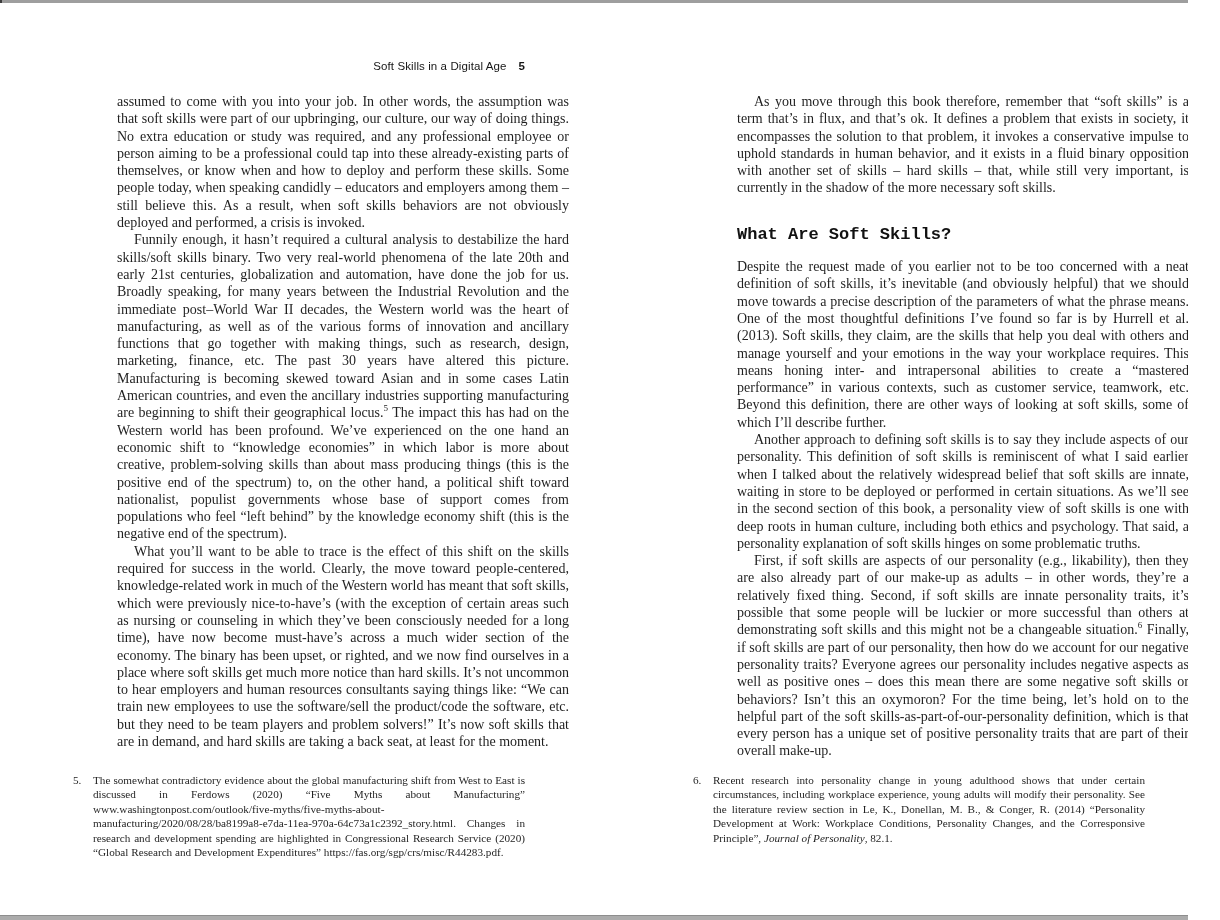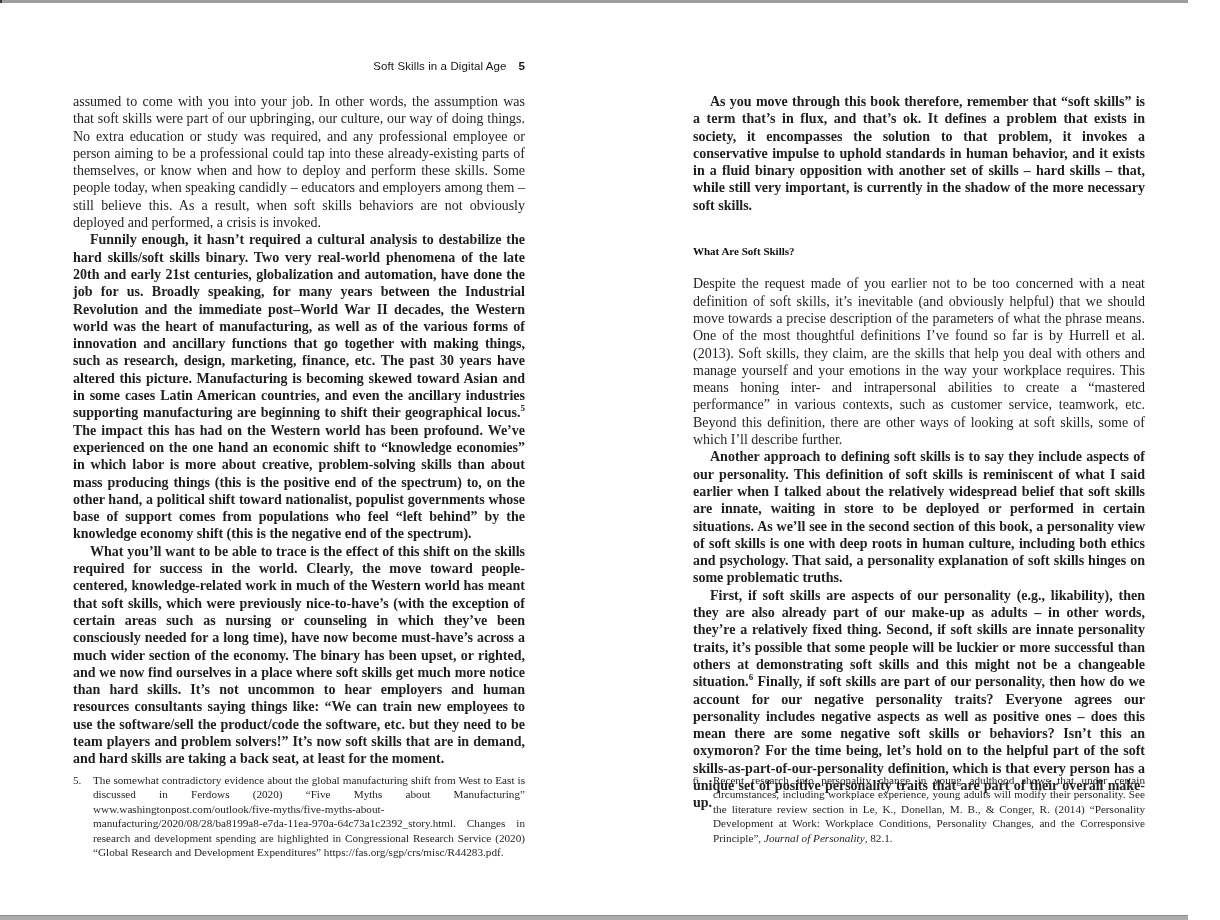--- a/index.html
+++ b/index.html
@@ -62,37 +62,38 @@
   .page.left  .rh-number { margin-left: 12px; }
   .page.right .rh-number { margin-right: 12px; }
 
   .body-text {
     position: absolute;
     top: 90px;
     width: 452px;
     font-size: 14px;
     line-height: 17.3px;
     text-align: justify;
+    margin-left: 44px;
   }
   .page.left  .body-text { left: 73px; }
   .page.right .body-text { left: 83px; }
 
   .body-text p { margin: 0; }
-  .body-text p.indent { text-indent: 17px; font-weight: bold; }
+  .body-text p.indent { text-indent: 17px; }
 
   sup {
     font-size: 9px;
     line-height: 0;
     vertical-align: super;
   }
 
   .section-heading {
-    font-family: Liberation Serif, serif;
+    font-family: Liberation Mono, monospace;
     font-weight: bold;
-    font-size: 11px;
+    font-size: 17px;
     color: #111111;
     margin: 29px 0 15px 0;
     text-align: left;
     text-indent: 0;
   }
 
   .footnotes {
     position: absolute;
     top: 770px;
     width: 452px;

